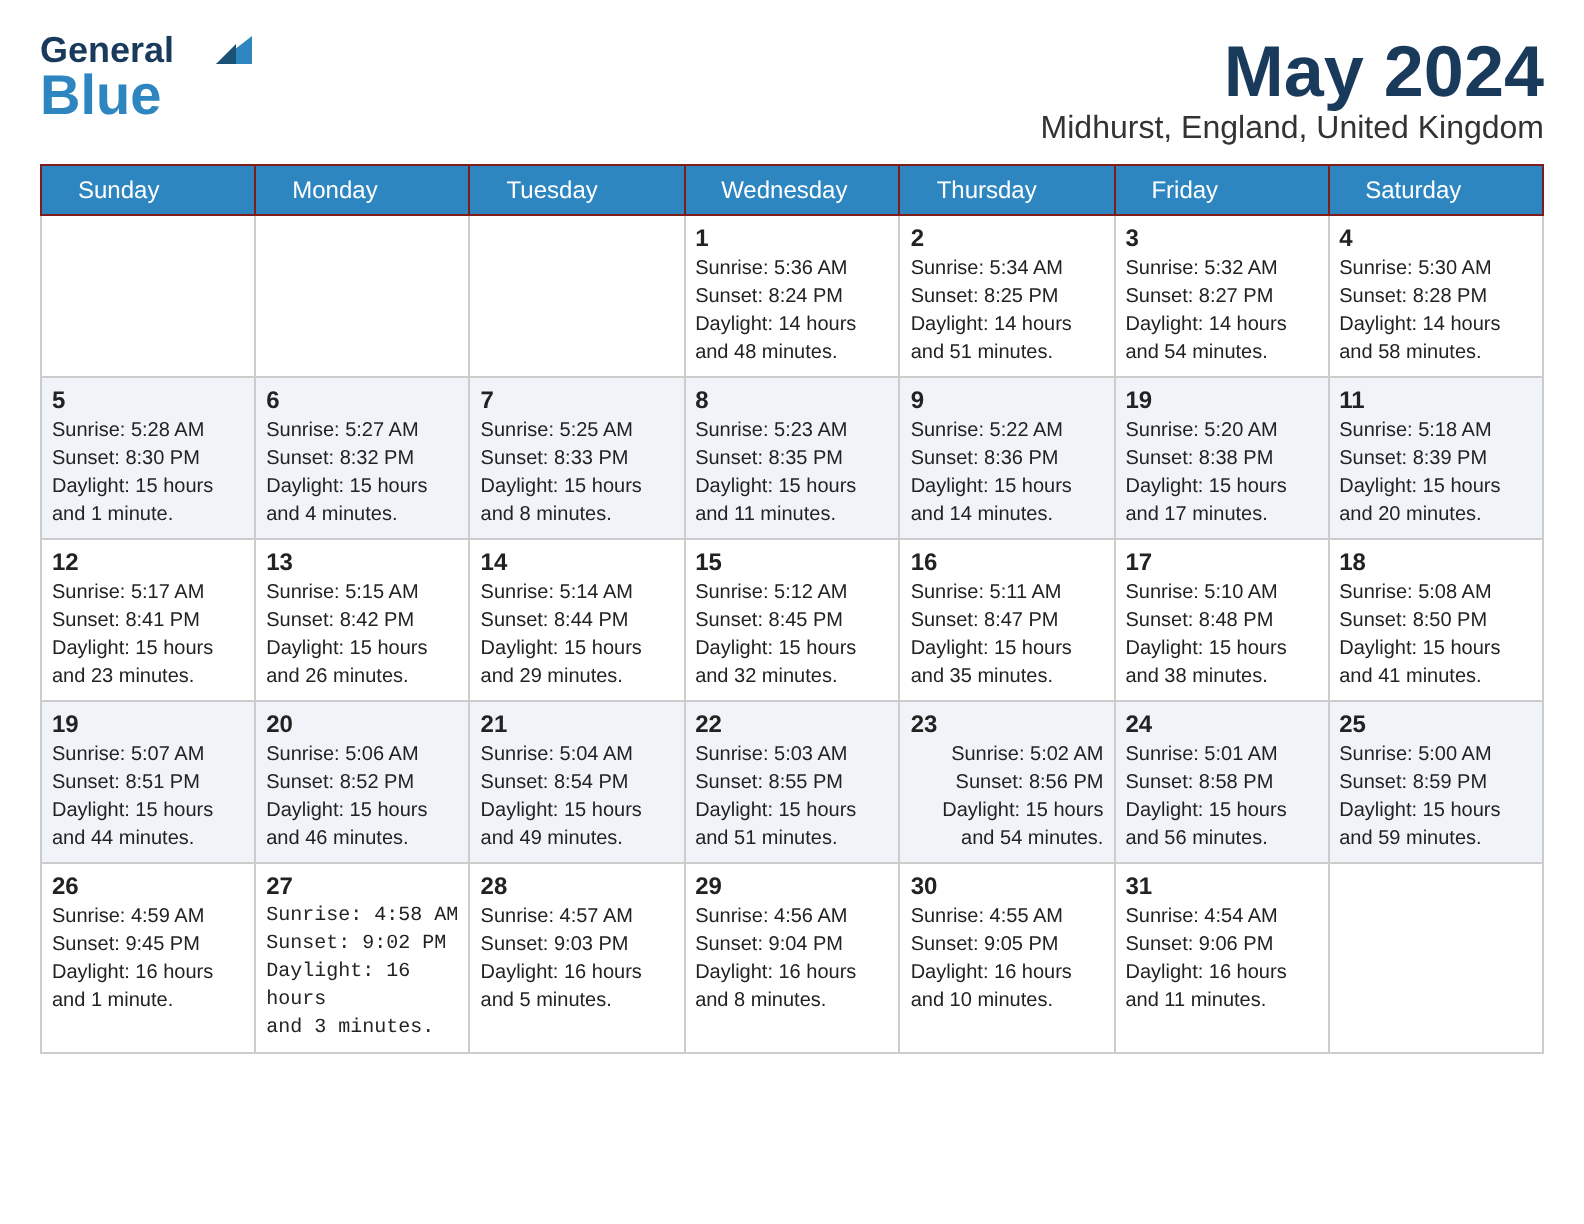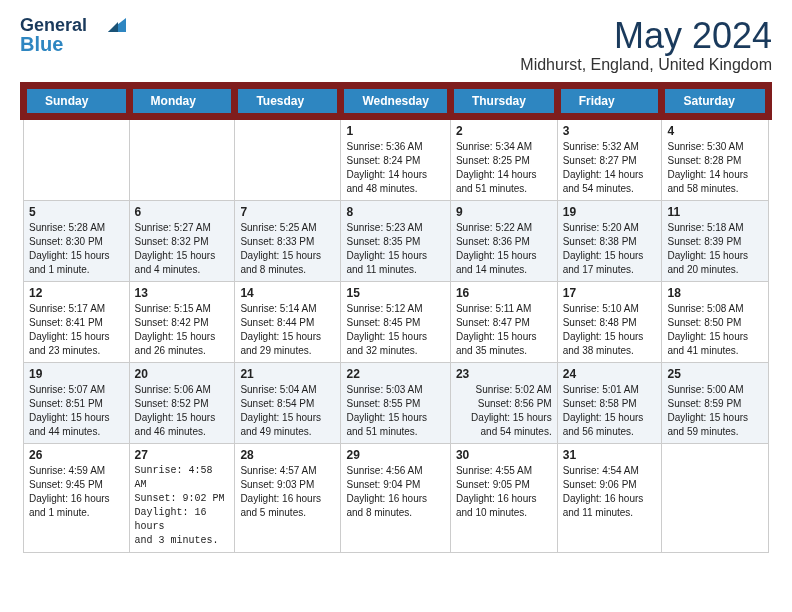--- a/index.html
+++ b/index.html
@@ -36,41 +36,41 @@
       display: flex;
       align-items: center;
       gap: 19px;
     }
     .title-block {
       text-align: right;
     }
     .title-block h1 {
       font-size: 36px;
       color: #1a3a5c;
-      font-weight: normal;
+      font-weight: bold;
       line-height: 1.1;
     }
     .title-block h2 {
       font-size: 16px;
       color: #333;
       font-weight: normal;
     }
     .calendar {
       width: 100%;
       border-collapse: collapse;
       border: 1px solid #ccc;
     }
     .calendar th {
       background: #2e86c1;
       color: #fff;
       font-size: 12px;
-      font-weight: bold;
+      font-weight: normal;
       padding: 5px 18px;
       text-align: left;
-      border: 7px solid #7f1d1d;
+      border: 1px solid #7f1d1d;
     }
     .calendar td {
       border: 1px solid #ccc;
       vertical-align: top;
       padding: 4px 5px;
       width: 108px;
       min-height: 80px;
       font-size: 10.5px;
       color: #222;
       background: #fff;
@@ -98,21 +98,21 @@
 
 <div class="header">
   <div class="logo">
     <div class="logo-row">
       <span class="logo-text">General</span>
       <svg class="logo-icon" viewBox="0 0 18 14" xmlns="http://www.w3.org/2000/svg">
         <polygon points="0,14 18,0 18,14" fill="#2e86c1"></polygon>
         <polygon points="0,14 10,4 10,14" fill="#1a5276"></polygon>
       </svg>
     </div>
-    <span class="logo-text" style="color:#2e86c1; font-size:20px;">Blue</span>
+    <span class="logo-text" style="color:#2e86c1; font-size:28px;">Blue</span>
   </div>
   <div class="title-block">
     <h1>May 2024</h1>
     <h2>Midhurst, England, United Kingdom</h2>
   </div>
 </div>
 
 <table class="calendar">
   <thead>
     <tr>

